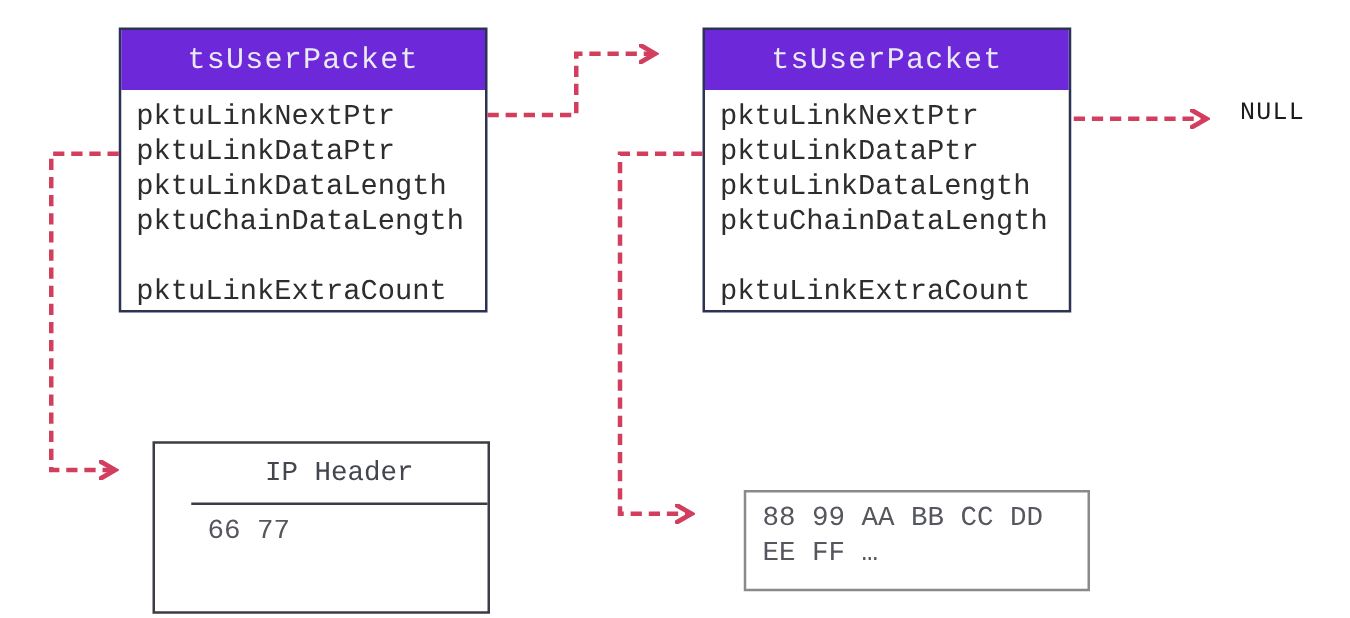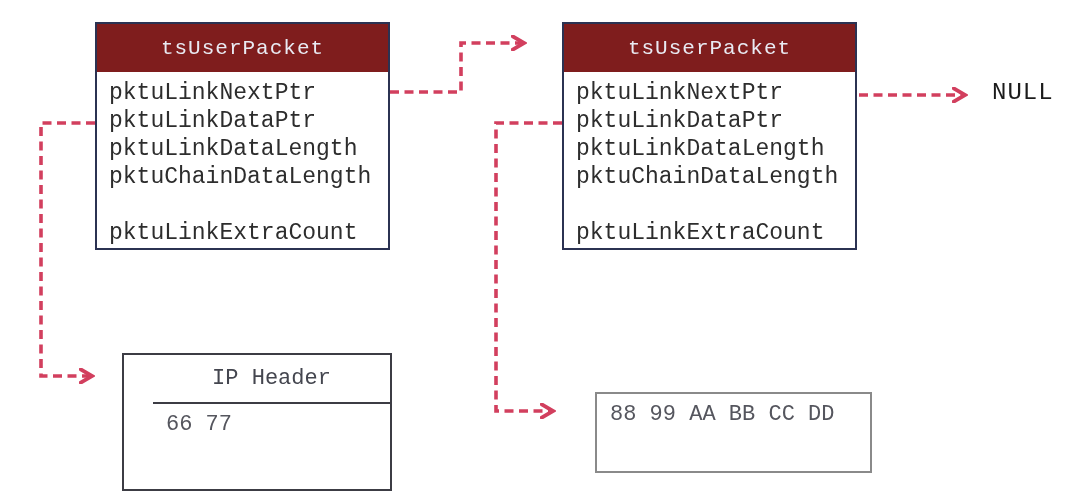--- a/index.html
+++ b/index.html
@@ -16,44 +16,44 @@
     width: 295px;
     height: 228px;
     background: #ffffff;
     border: 2px solid #2b3252;
     box-sizing: border-box;
   }
   .packet--one { left: 95px; top: 22px; }
   .packet--two { left: 562px; top: 22px; }
   .packet__header {
     height: 48px;
-    background: #7f1d1d;
+    background: #6d28d9;
     color: #e9eaf2;
-    font-size: 21px;
+    font-size: 24px;
     display: flex;
     align-items: center;
     justify-content: center;
     letter-spacing: 1px;
   }
   .packet__body {
     padding: 7px 12px 0 12px;
     color: #2d2d2d;
     font-size: 23px;
     border-radius: 20px;
   }
   .packet__row {
     height: 28px;
     line-height: 28px;
     white-space: pre;
   }
   .null-label {
     position: absolute;
     left: 992px;
     top: 79px;
-    font-size: 24px;
+    font-size: 20px;
     letter-spacing: 1px;
     color: #1b1b1b;
   }
   .membox {
     position: absolute;
     background: #ffffff;
     box-sizing: border-box;
   }
   .membox--ip {
     left: 122px; top: 353px;
@@ -125,20 +125,21 @@
   <div class="membox membox--ip">
     <div class="membox__title">IP Header</div>
     <div class="membox__body">
       <div class="membox__line">66 77</div>
     </div>
   </div>
 
   <div class="membox membox--data">
     <div class="membox__body">
       <div class="membox__line">88 99 AA BB CC DD</div>
+      <div class="membox__line">EE FF …</div>
     </div>
   </div>
 
   <svg class="arrows" width="1080" height="494" viewBox="0 0 1080 494" aria-hidden="true">
     <defs>
       <marker id="ah" viewBox="0 0 10 10" refX="7.5" refY="5" markerWidth="4.4" markerHeight="4.4" orient="auto-start-reverse">
         <path d="M1,0.8 L8.2,5 L1,9.2" fill="none" stroke="#d23f5e" stroke-width="2.4" stroke-linecap="round" stroke-linejoin="miter"></path>
       </marker>
     </defs>
     <path d="M390,92 L461,92 L461,43 L523,43" fill="none" stroke="#d23f5e" stroke-width="3.6" stroke-dasharray="9 5.5" marker-end="url(#ah)"></path>

